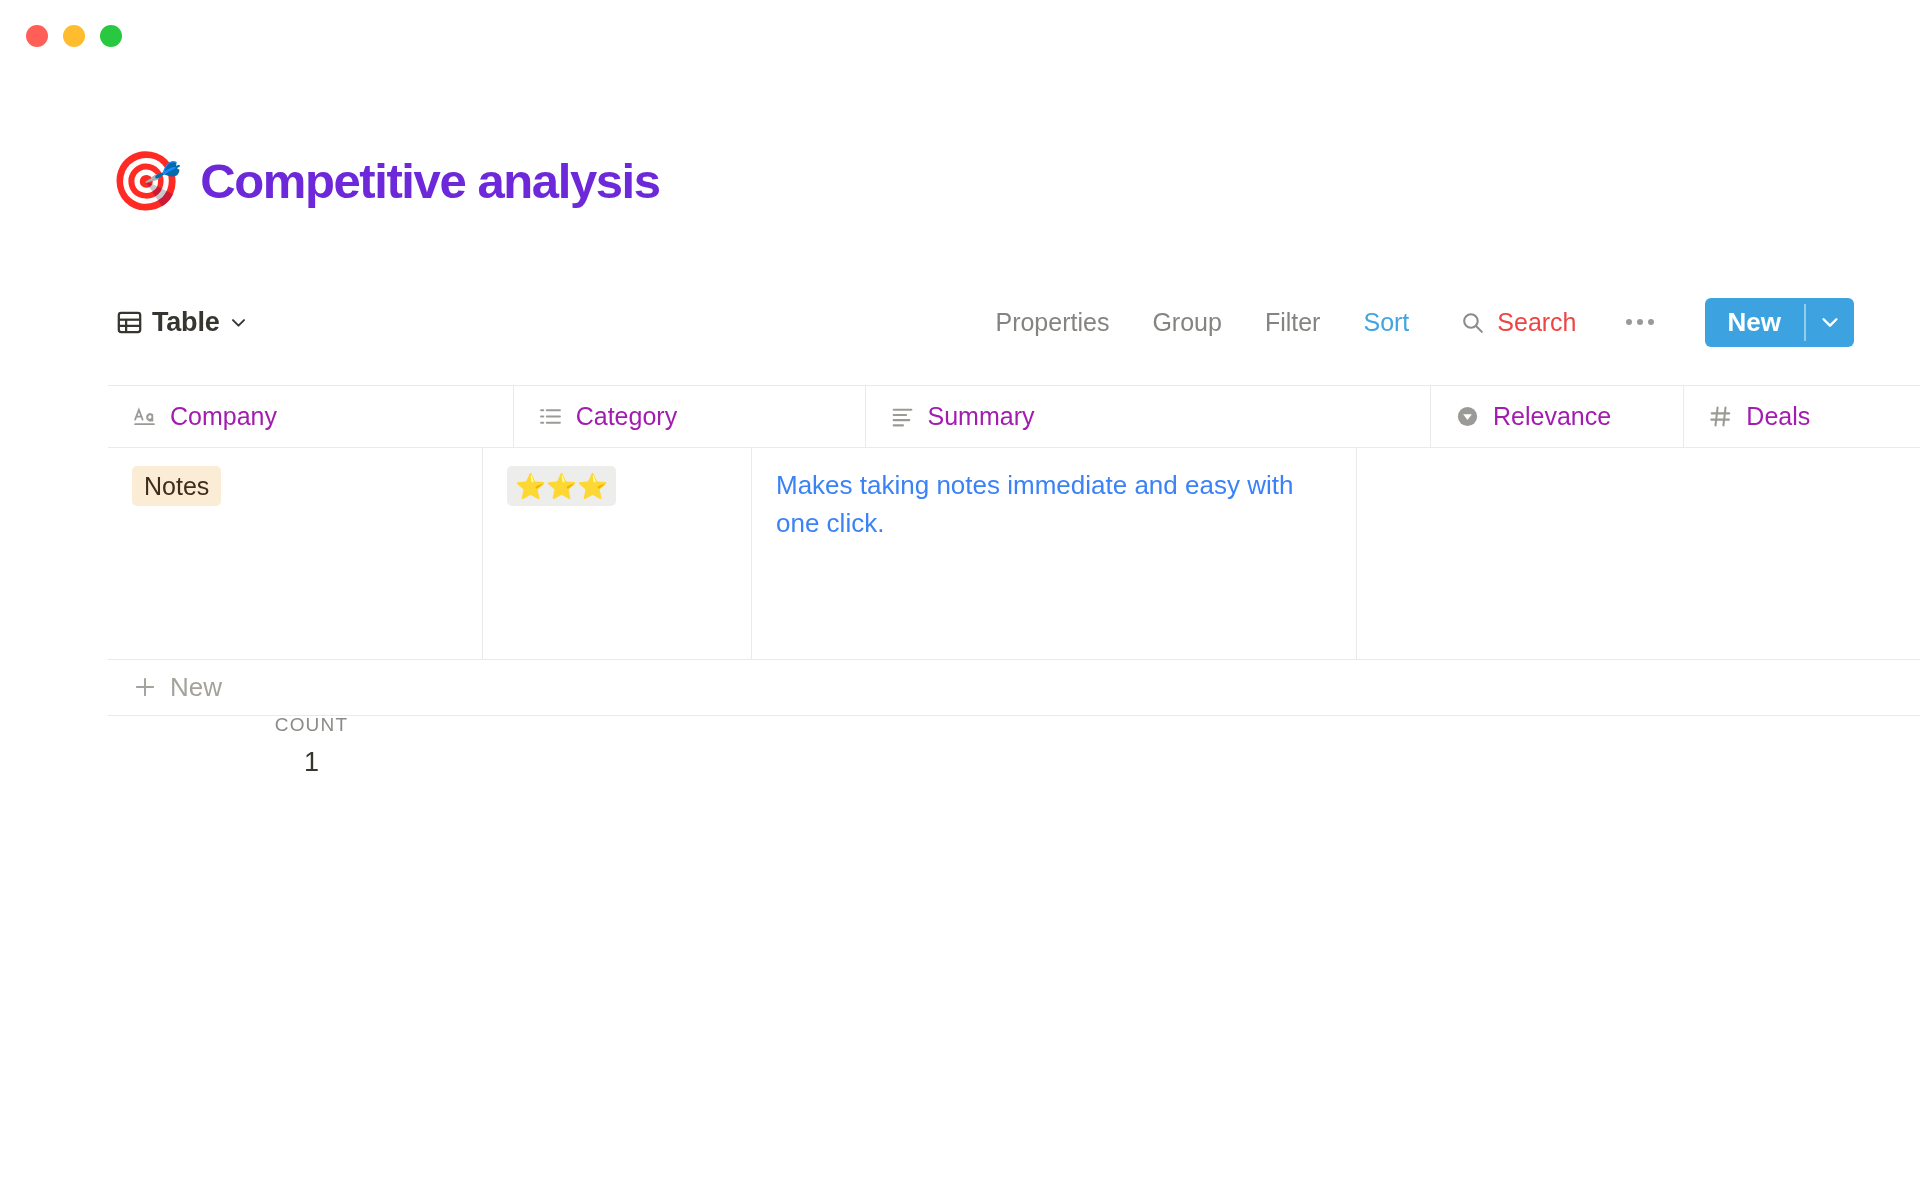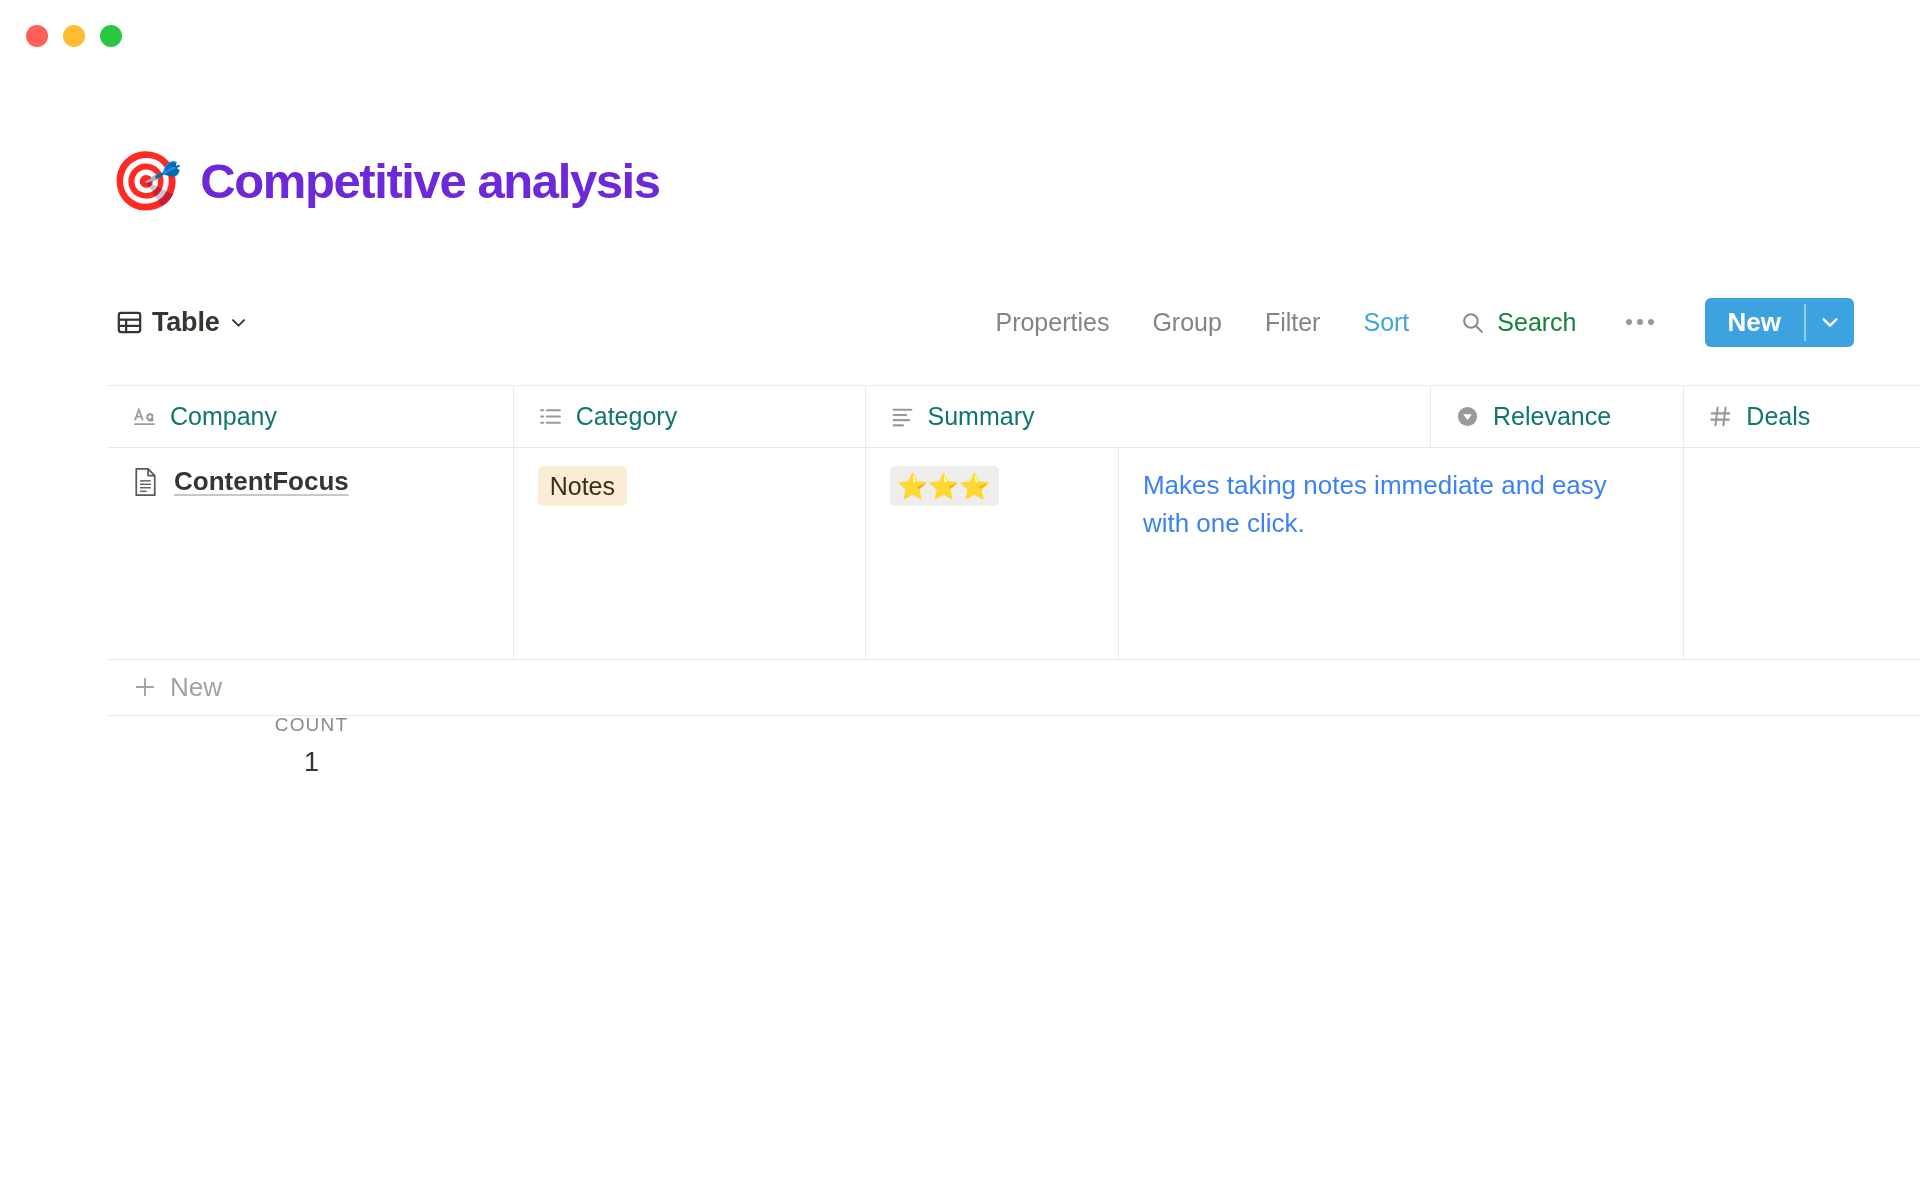--- a/index.html
+++ b/index.html
@@ -101,21 +101,21 @@
   .tb-search {
     display: flex;
     align-items: center;
     gap: 12px;
     padding: 5px 12px;
     border-radius: 4px;
     cursor: pointer;
     margin-left: 10px;
   }
   .search-icon { width: 25px; height: 25px; display: block; }
-  .search-text { font-size: 25px; color: #15803d; }
+  .search-text { font-size: 25px; color: #ef4444; }
   .tb-more {
     padding: 5px 14px;
     margin-left: 8px;
     border-radius: 4px;
     cursor: pointer;
     display: flex;
     align-items: center;
   }
   .dots { display: flex; gap: 5px; align-items: center; }
   .dot { width: 6px; height: 6px; border-radius: 50%; background: #9b9996; }
@@ -175,21 +175,21 @@
     display: flex;
     align-items: center;
     padding: 0 24px;
     border-right: 1px solid #eaeaea;
     min-width: 0;
   }
   .td { align-items: flex-start; padding-top: 18px; }
   .th { cursor: pointer; gap: 13px; }
   .th-label {
     font-size: 25px;
-    color: #0f766e;
+    color: #a21caf;
     white-space: nowrap;
     overflow: hidden;
   }
   .type-icon { flex: 0 0 auto; width: 25px; height: 25px; display: block; }
 
   .col-company  { width: 433px; }
   .col-category { width: 375px; }
   .col-relevance{ width: 269px; }
   .col-summary  { width: 605px; }
   .col-deals    { width: 250px; border-right: none; }
@@ -413,35 +413,20 @@
             <line x1="3.6" y1="9" x2="20.4" y2="9"></line>
             <line x1="3.2" y1="15" x2="20" y2="15"></line>
           </svg>
         </span>
         <span class="th-label">Deals</span>
       </div>
     </div>
 
     <div class="t-row">
 
-      <div class="td col-company">
-        <div class="cell-company">
-          <span>
-            <svg class="page-icon" viewBox="0 0 22 26" fill="none" stroke="#5b5955" stroke-width="1.5" stroke-linejoin="round">
-              <path d="M3 1.6 h10.2 L19 7.4 V24.4 H3 Z" fill="#ffffff"></path>
-              <path d="M13.2 1.6 V7.4 H19"></path>
-              <line x1="6.2" y1="12" x2="15.6" y2="12" stroke-width="1.2"></line>
-              <line x1="6.2" y1="15" x2="15.6" y2="15" stroke-width="1.2"></line>
-              <line x1="6.2" y1="18" x2="15.6" y2="18" stroke-width="1.2"></line>
-              <line x1="6.2" y1="21" x2="12" y2="21" stroke-width="1.2"></line>
-            </svg>
-          </span>
-          <span class="company-name">ContentFocus</span>
-        </div>
-      </div>
 
       <div class="td col-category">
         <span class="tag">Notes</span>
       </div>
 
       <div class="td col-relevance">
         <span class="stars-tag">⭐⭐⭐</span>
       </div>
 
       <div class="td col-summary">

